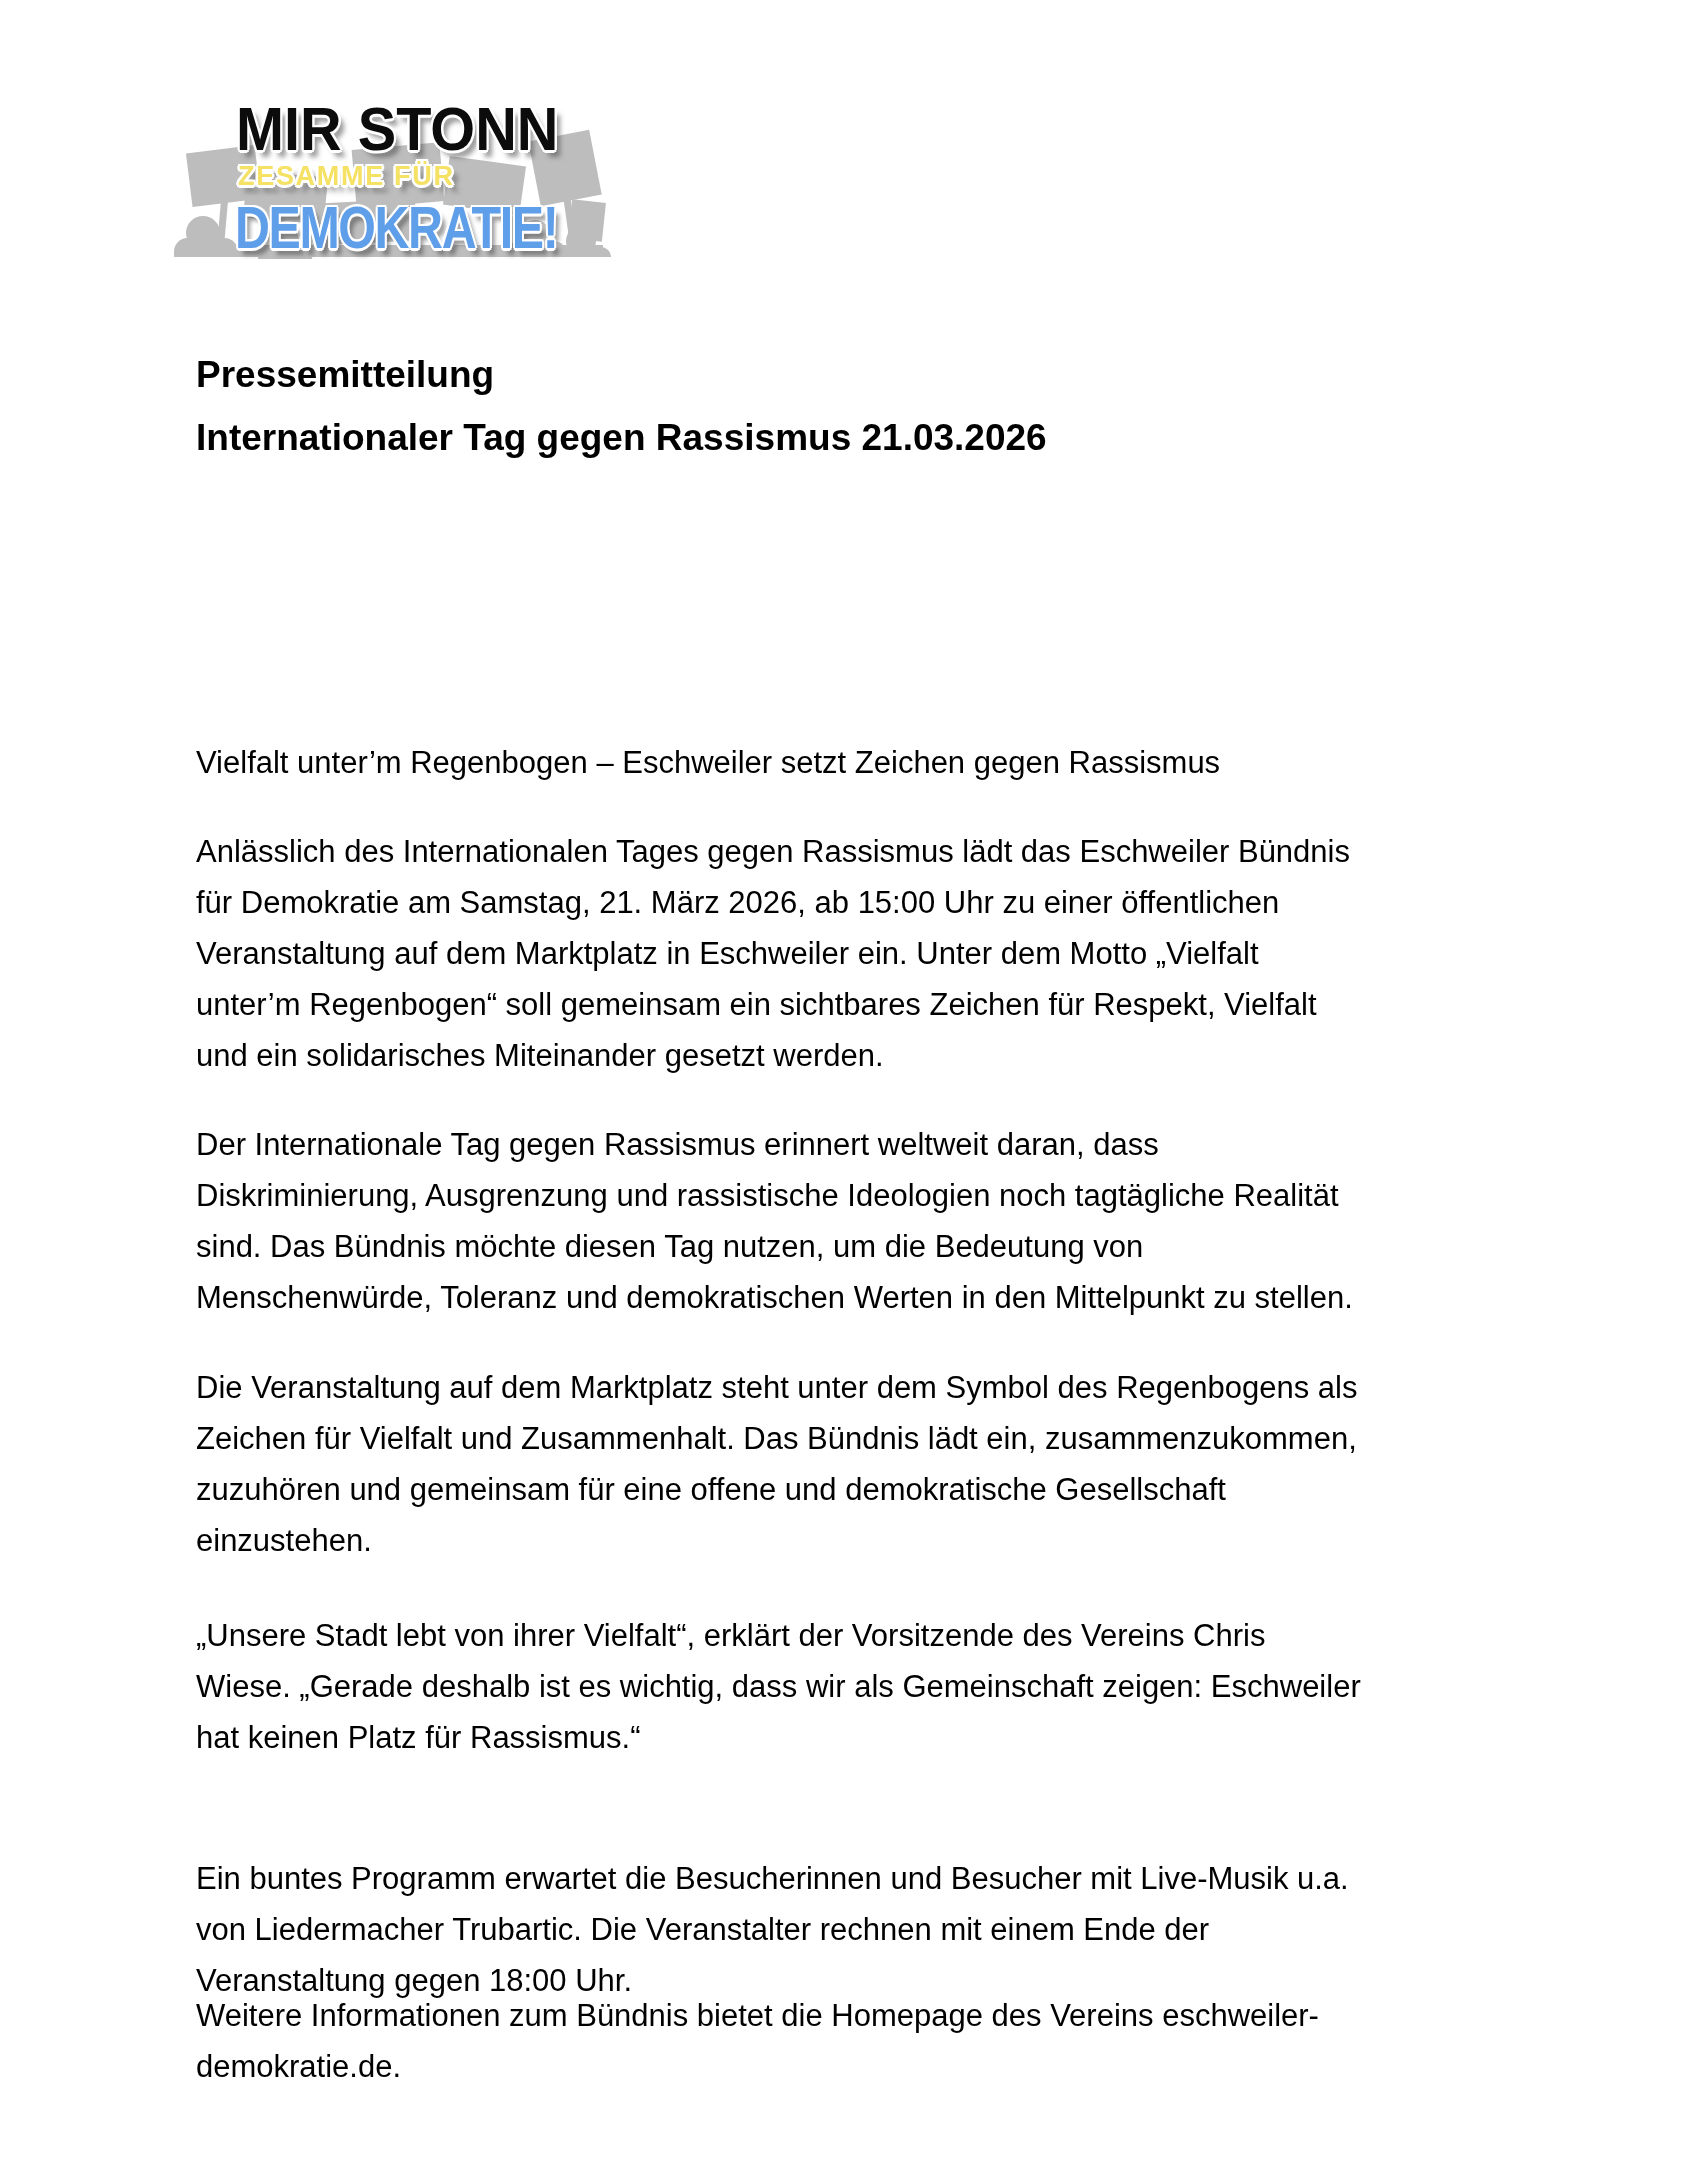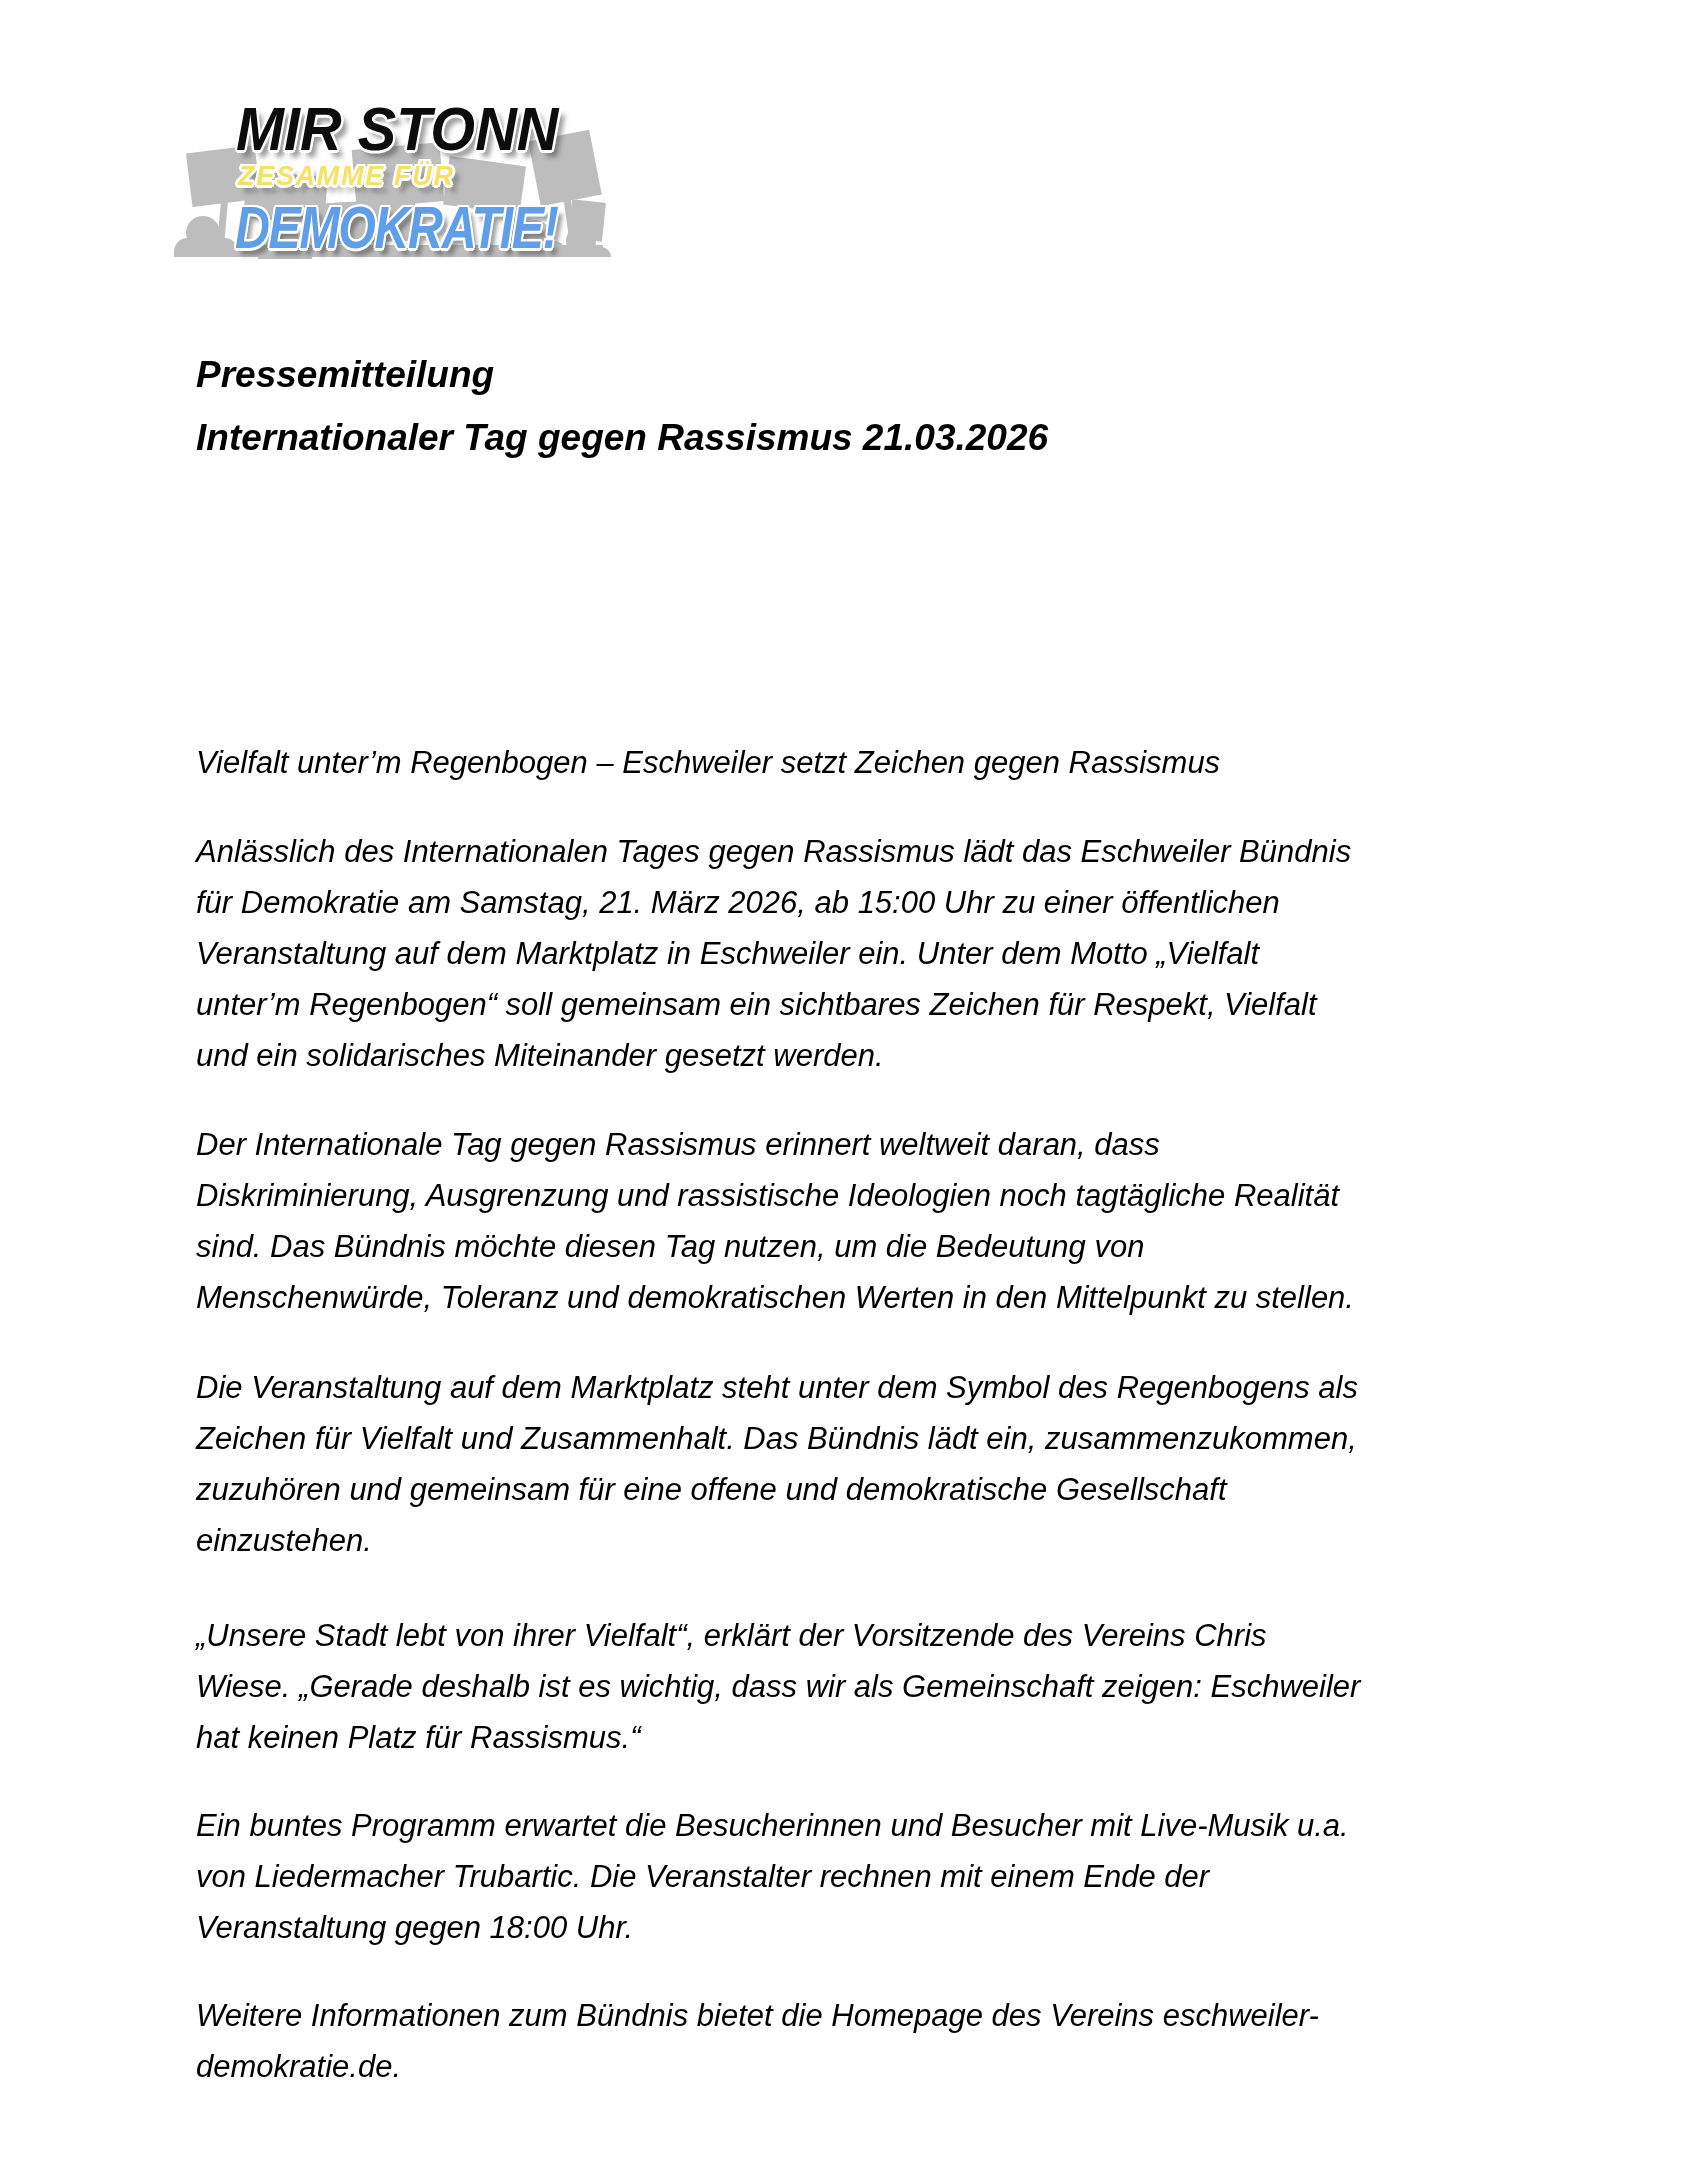--- a/index.html
+++ b/index.html
@@ -4,21 +4,20 @@
 <style>
   html, body { margin:0; padding:0; background:#ffffff; }
   .page {
     position:relative;
     width:1550px;
     height:2172px;
     background:#ffffff;
     font-family:"Liberation Sans", "DejaVu Sans", sans-serif;
     color:#000000;
     overflow:hidden;
-    font-style:italic;
   }
 
   
   .logo {
     position:absolute;
     left:189px;
     top:100px;
     width:414px;
     height:157px;
   }
@@ -81,21 +80,21 @@
     line-height:51px;
     white-space:pre;
     margin:0;
   }
   .dateline { top:565px; }
   .intro    { top:737px; }
   .para-1   { top:826px; }
   .para-2   { top:1119px; }
   .para-3   { top:1362px; }
   .para-4   { top:1610px; }
-  .para-5   { top:1800px; }
+  .para-5   { top:1853px; }
   .para-6   { top:1990px; }
 </style>
 </head>
 <body>
 
 <div class="page">
 
   <div class="logo">
     <div class="crowd">
       <div class="shape placard1"></div>

